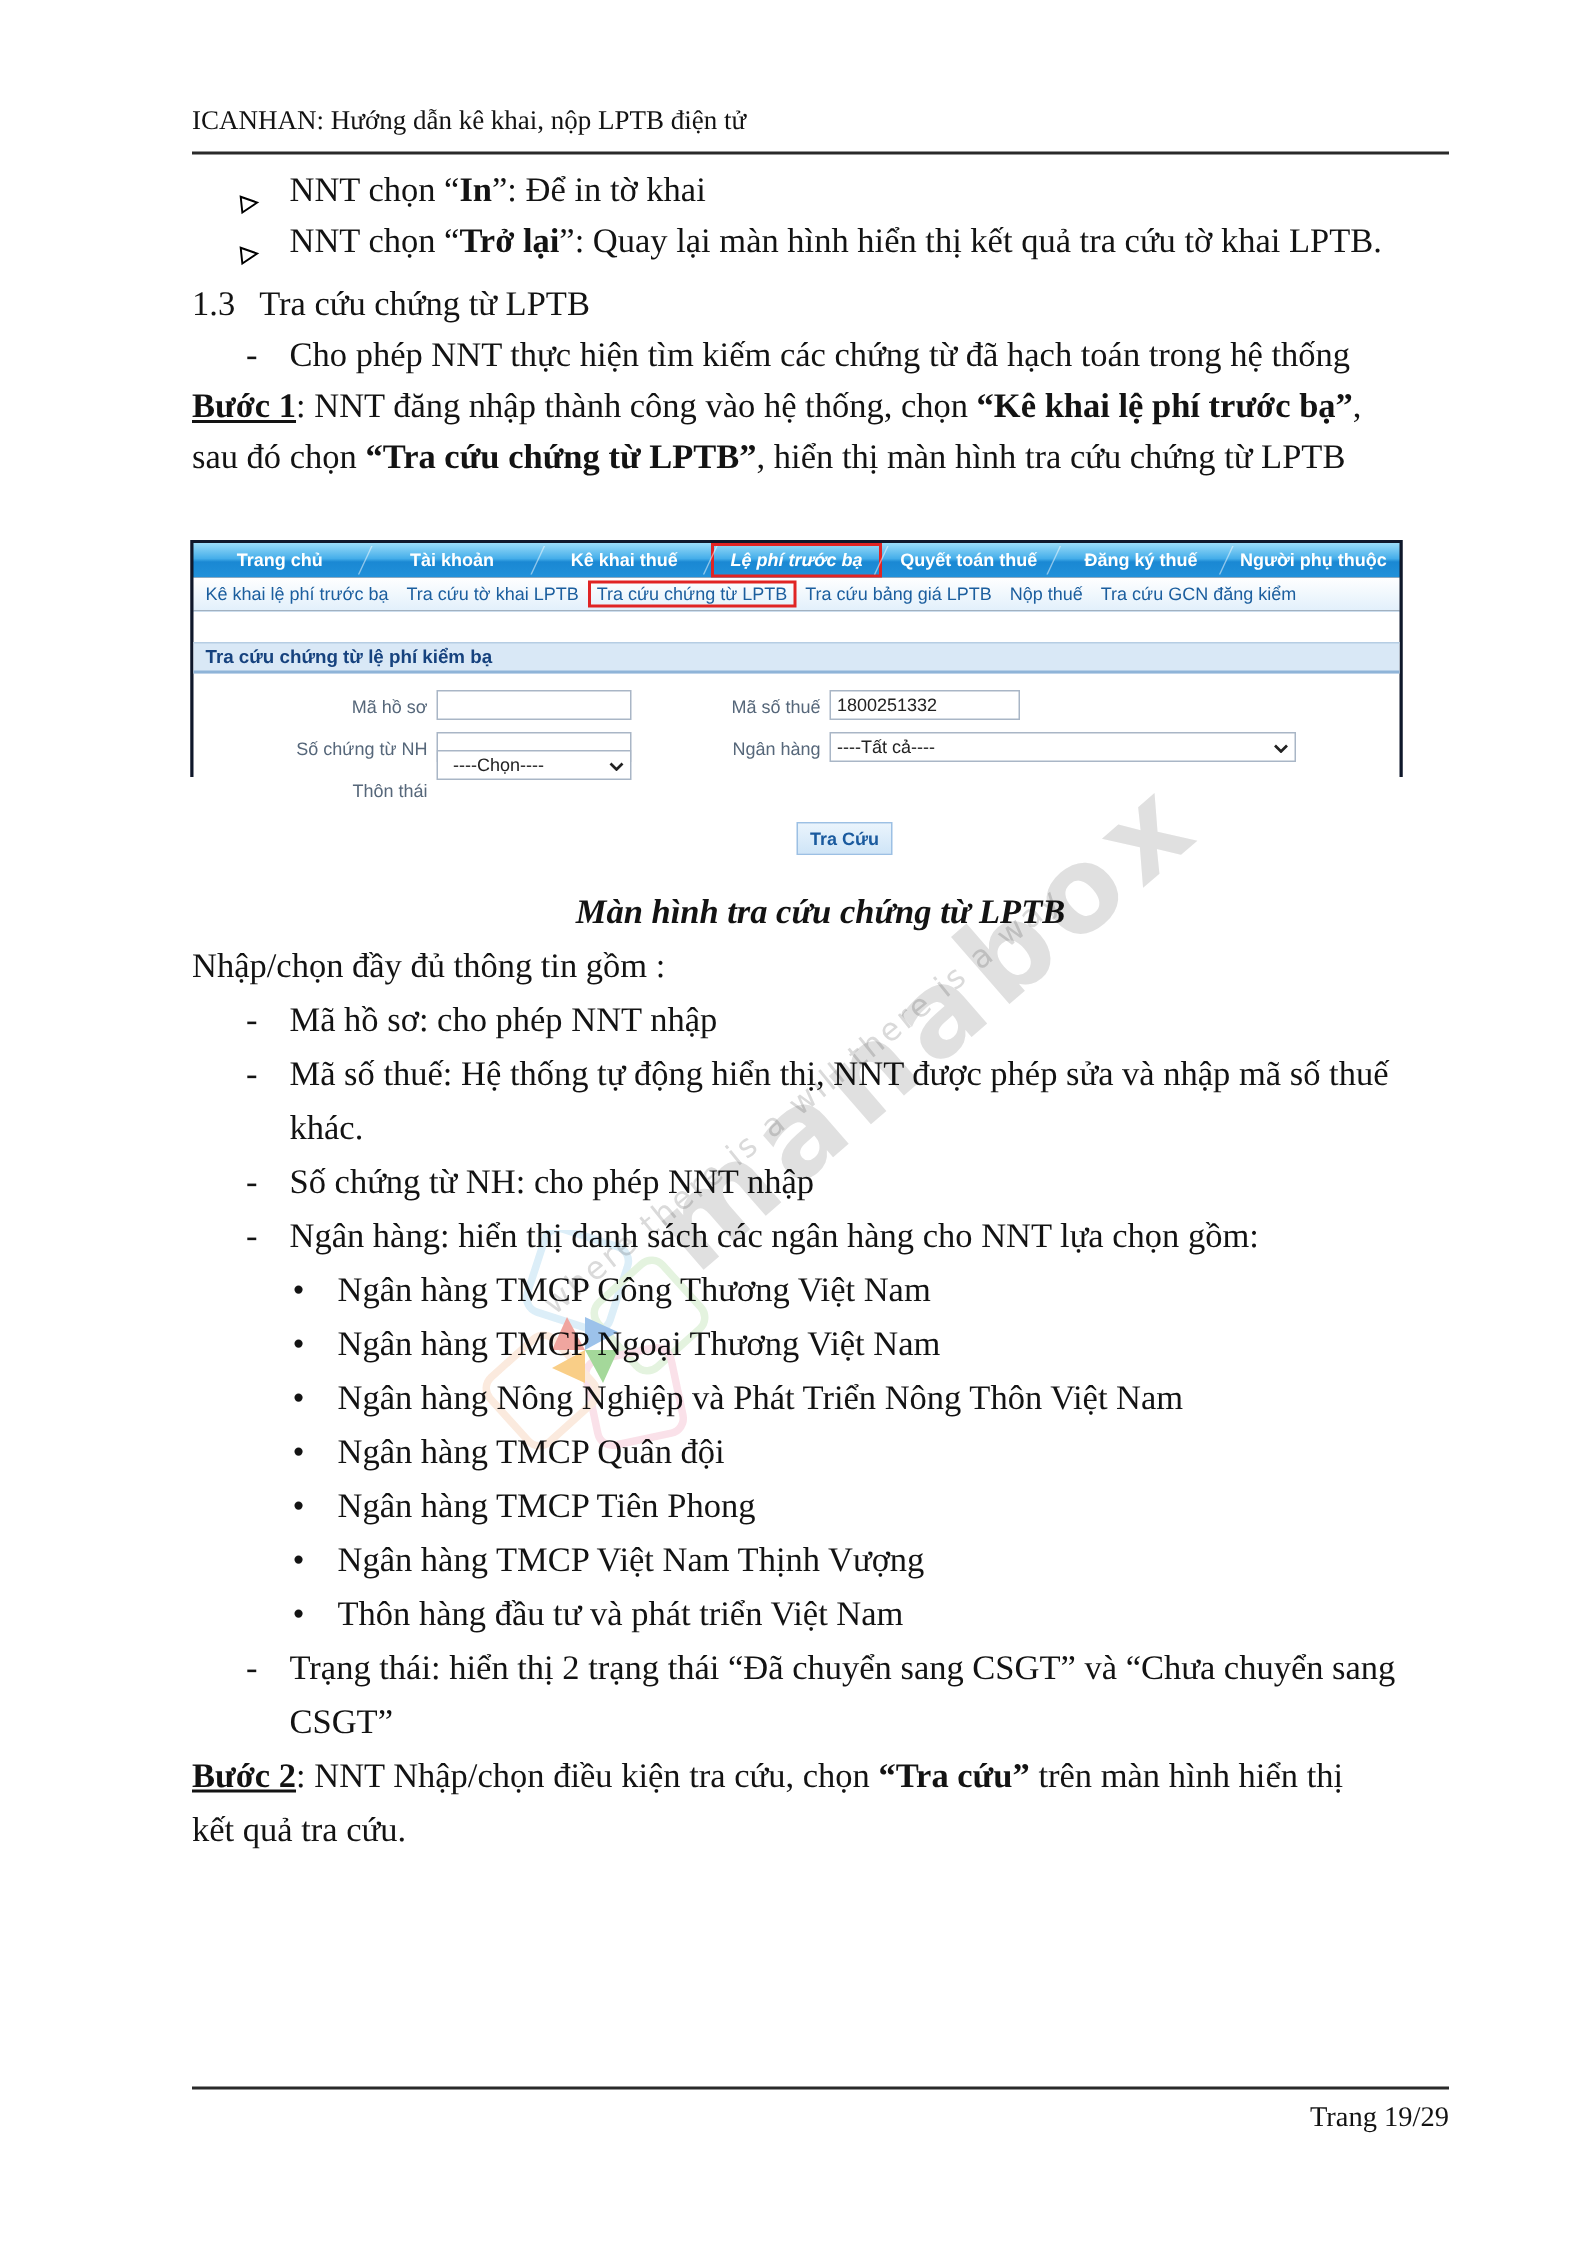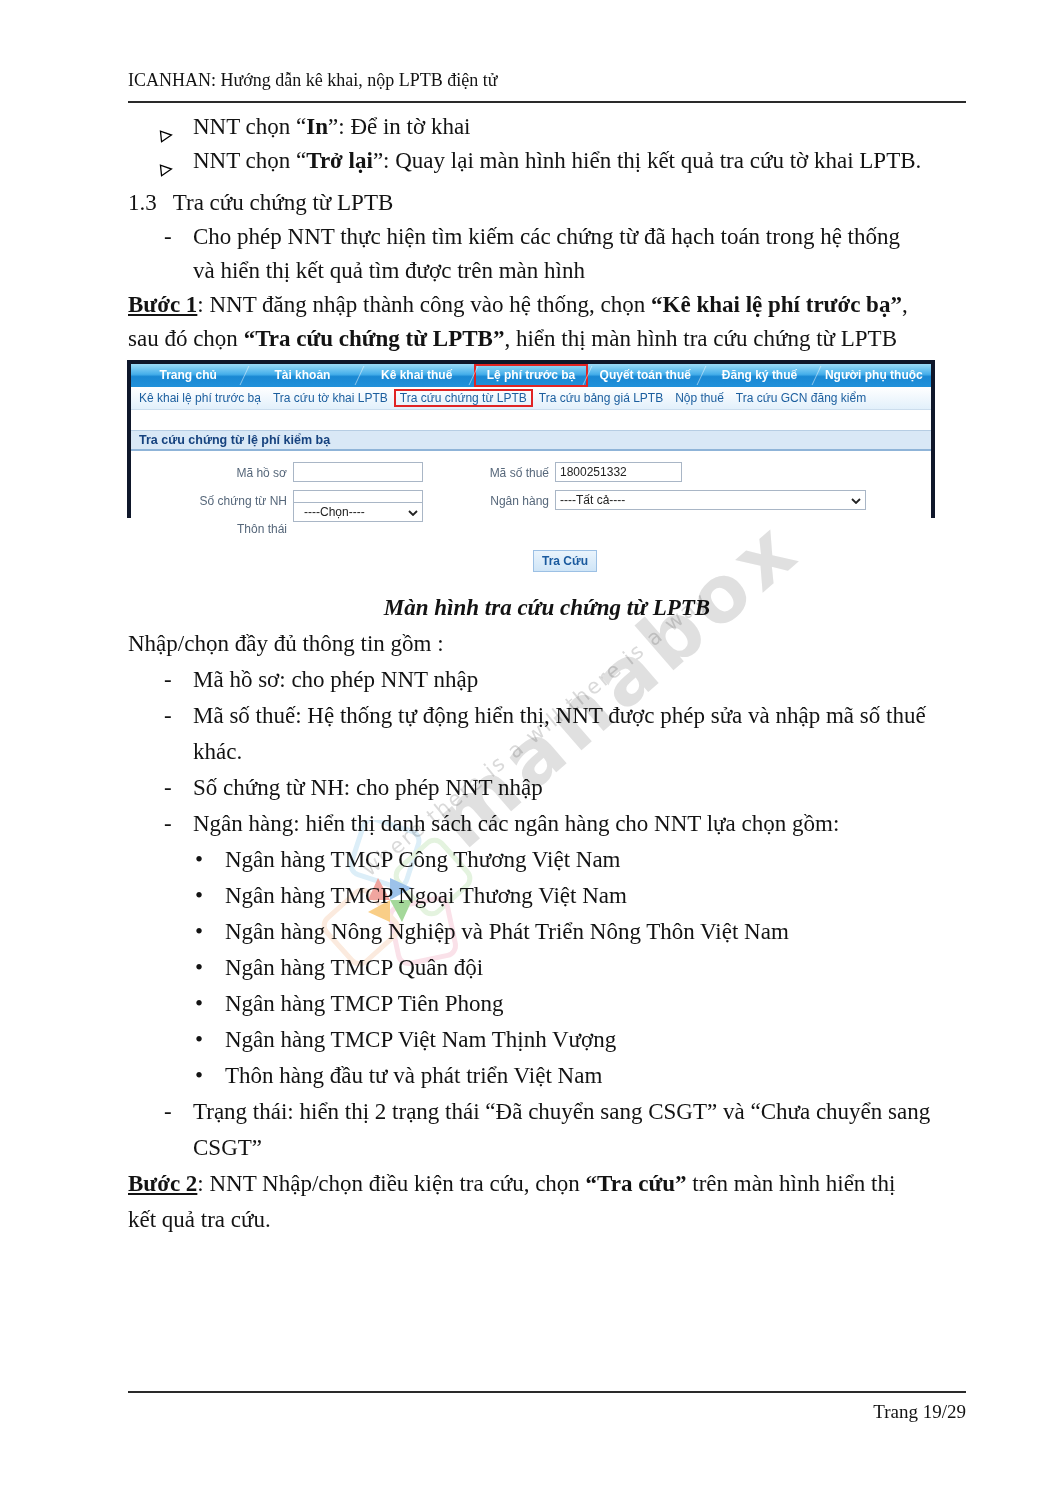--- a/index.html
+++ b/index.html
@@ -18,27 +18,27 @@
   .arrow-item{position:relative;padding-left:65px;white-space:nowrap;}
   .arrow-ico{position:absolute;left:31px;top:9px;}
   .section-head{font-weight:normal;margin-top:8px;}
   .section-head .sec-num{margin-right:16px;}
   .dash-line{position:relative;padding-left:65px;white-space:nowrap;}
   .dash-line.first::before{content:"-";position:absolute;left:36px;}
   .para{white-space:nowrap;}
   .step-label{font-weight:bold;text-decoration:underline;}
 
   
-  .shot{position:absolute;left:127px;top:360px;width:808px;height:158px;border:4px solid #0f172a;
+  .shot{position:absolute;left:127px;top:360px;width:808px;height:158px;border:2px solid #0f172a;
         box-sizing:border-box;background:#0f172a;font-family:"Liberation Sans","DejaVu Sans",sans-serif;}
   .navbar{height:23px;display:flex;background:linear-gradient(#9bdcf8 0%,#45aeea 45%,#1a88d3 55%,#2191da 100%);}
   .tab{flex:1;position:relative;color:#fff;font-size:12px;font-weight:bold;text-align:center;line-height:23px;white-space:nowrap;}
   .tab + .tab::before{content:"";position:absolute;left:-1px;top:2px;bottom:2px;width:1px;
         background:rgba(255,255,255,.5);transform:skewX(-25deg);}
-  .tab-hl{box-shadow:inset 0 0 0 2px #e02424;}
+  .tab-hl{box-shadow:inset 0 0 0 2px #e02424;font-style:italic;}
   .submenu{height:22px;display:flex;align-items:center;padding-left:2px;font-size:12px;color:#1b5e9e;
         background:linear-gradient(#ffffff,#e2f0fb);border-bottom:1px solid #ccdded;}
   .submenu .smi{padding:0 6px;white-space:nowrap;}
   .submenu .smi-hl{border:2px solid #e02424;padding:0 4px;}
   .content{position:relative;height:167px;background:#fff;}
   .panel-head{position:absolute;left:0;right:0;top:20px;height:21px;box-sizing:border-box;
         background:#d9e8f6;border-top:1px solid #b6cde3;border-bottom:2px solid #8fb4d8;
         color:#16427e;font-weight:bold;font-size:12.5px;line-height:19px;padding-left:8px;}
   .fld-label{position:absolute;height:20px;line-height:20px;font-size:12px;color:#56677a;text-align:right;}
   .fld-input{position:absolute;height:20px;box-sizing:border-box;border:1px solid #a9b6c6;background:#fff;
@@ -89,21 +89,20 @@
   <div class="arrow-item">
     <span class="arrow-ico"><svg width="15" height="14" viewBox="0 0 15 14">
           <path d="M2 12.2 L12.5 6.6 L2 1.6 Z" fill="#fff" stroke="#000" stroke-width="1.3" transform="rotate(-6 7 7)"></path>
         </svg></span>
     <span>NNT chọn “</span><b>Trở lại</b><span>”: Quay lại màn hình hiển thị kết quả tra cứu tờ khai LPTB.</span>
   </div>
   <div class="section-head">
     <span class="sec-num">1.3</span><span>Tra cứu chứng từ LPTB</span>
   </div>
   <div class="dash-line first">Cho phép NNT thực hiện tìm kiếm các chứng từ đã hạch toán trong hệ thống</div>
-  <div class="dash-line">và hiển thị kết quả tìm được trên màn hình</div>
   <div class="para">
     <span class="step-label">Bước 1</span><span>: NNT đăng nhập thành công vào hệ thống, chọn </span><b>“Kê khai lệ phí trước bạ”</b><span>,</span>
   </div>
   <div class="para">
     <span>sau đó chọn </span><b>“Tra cứu chứng từ LPTB”</b><span>, hiển thị màn hình tra cứu chứng từ LPTB</span>
   </div>
 </div>
 
 <div class="shot">
   <div class="navbar">

